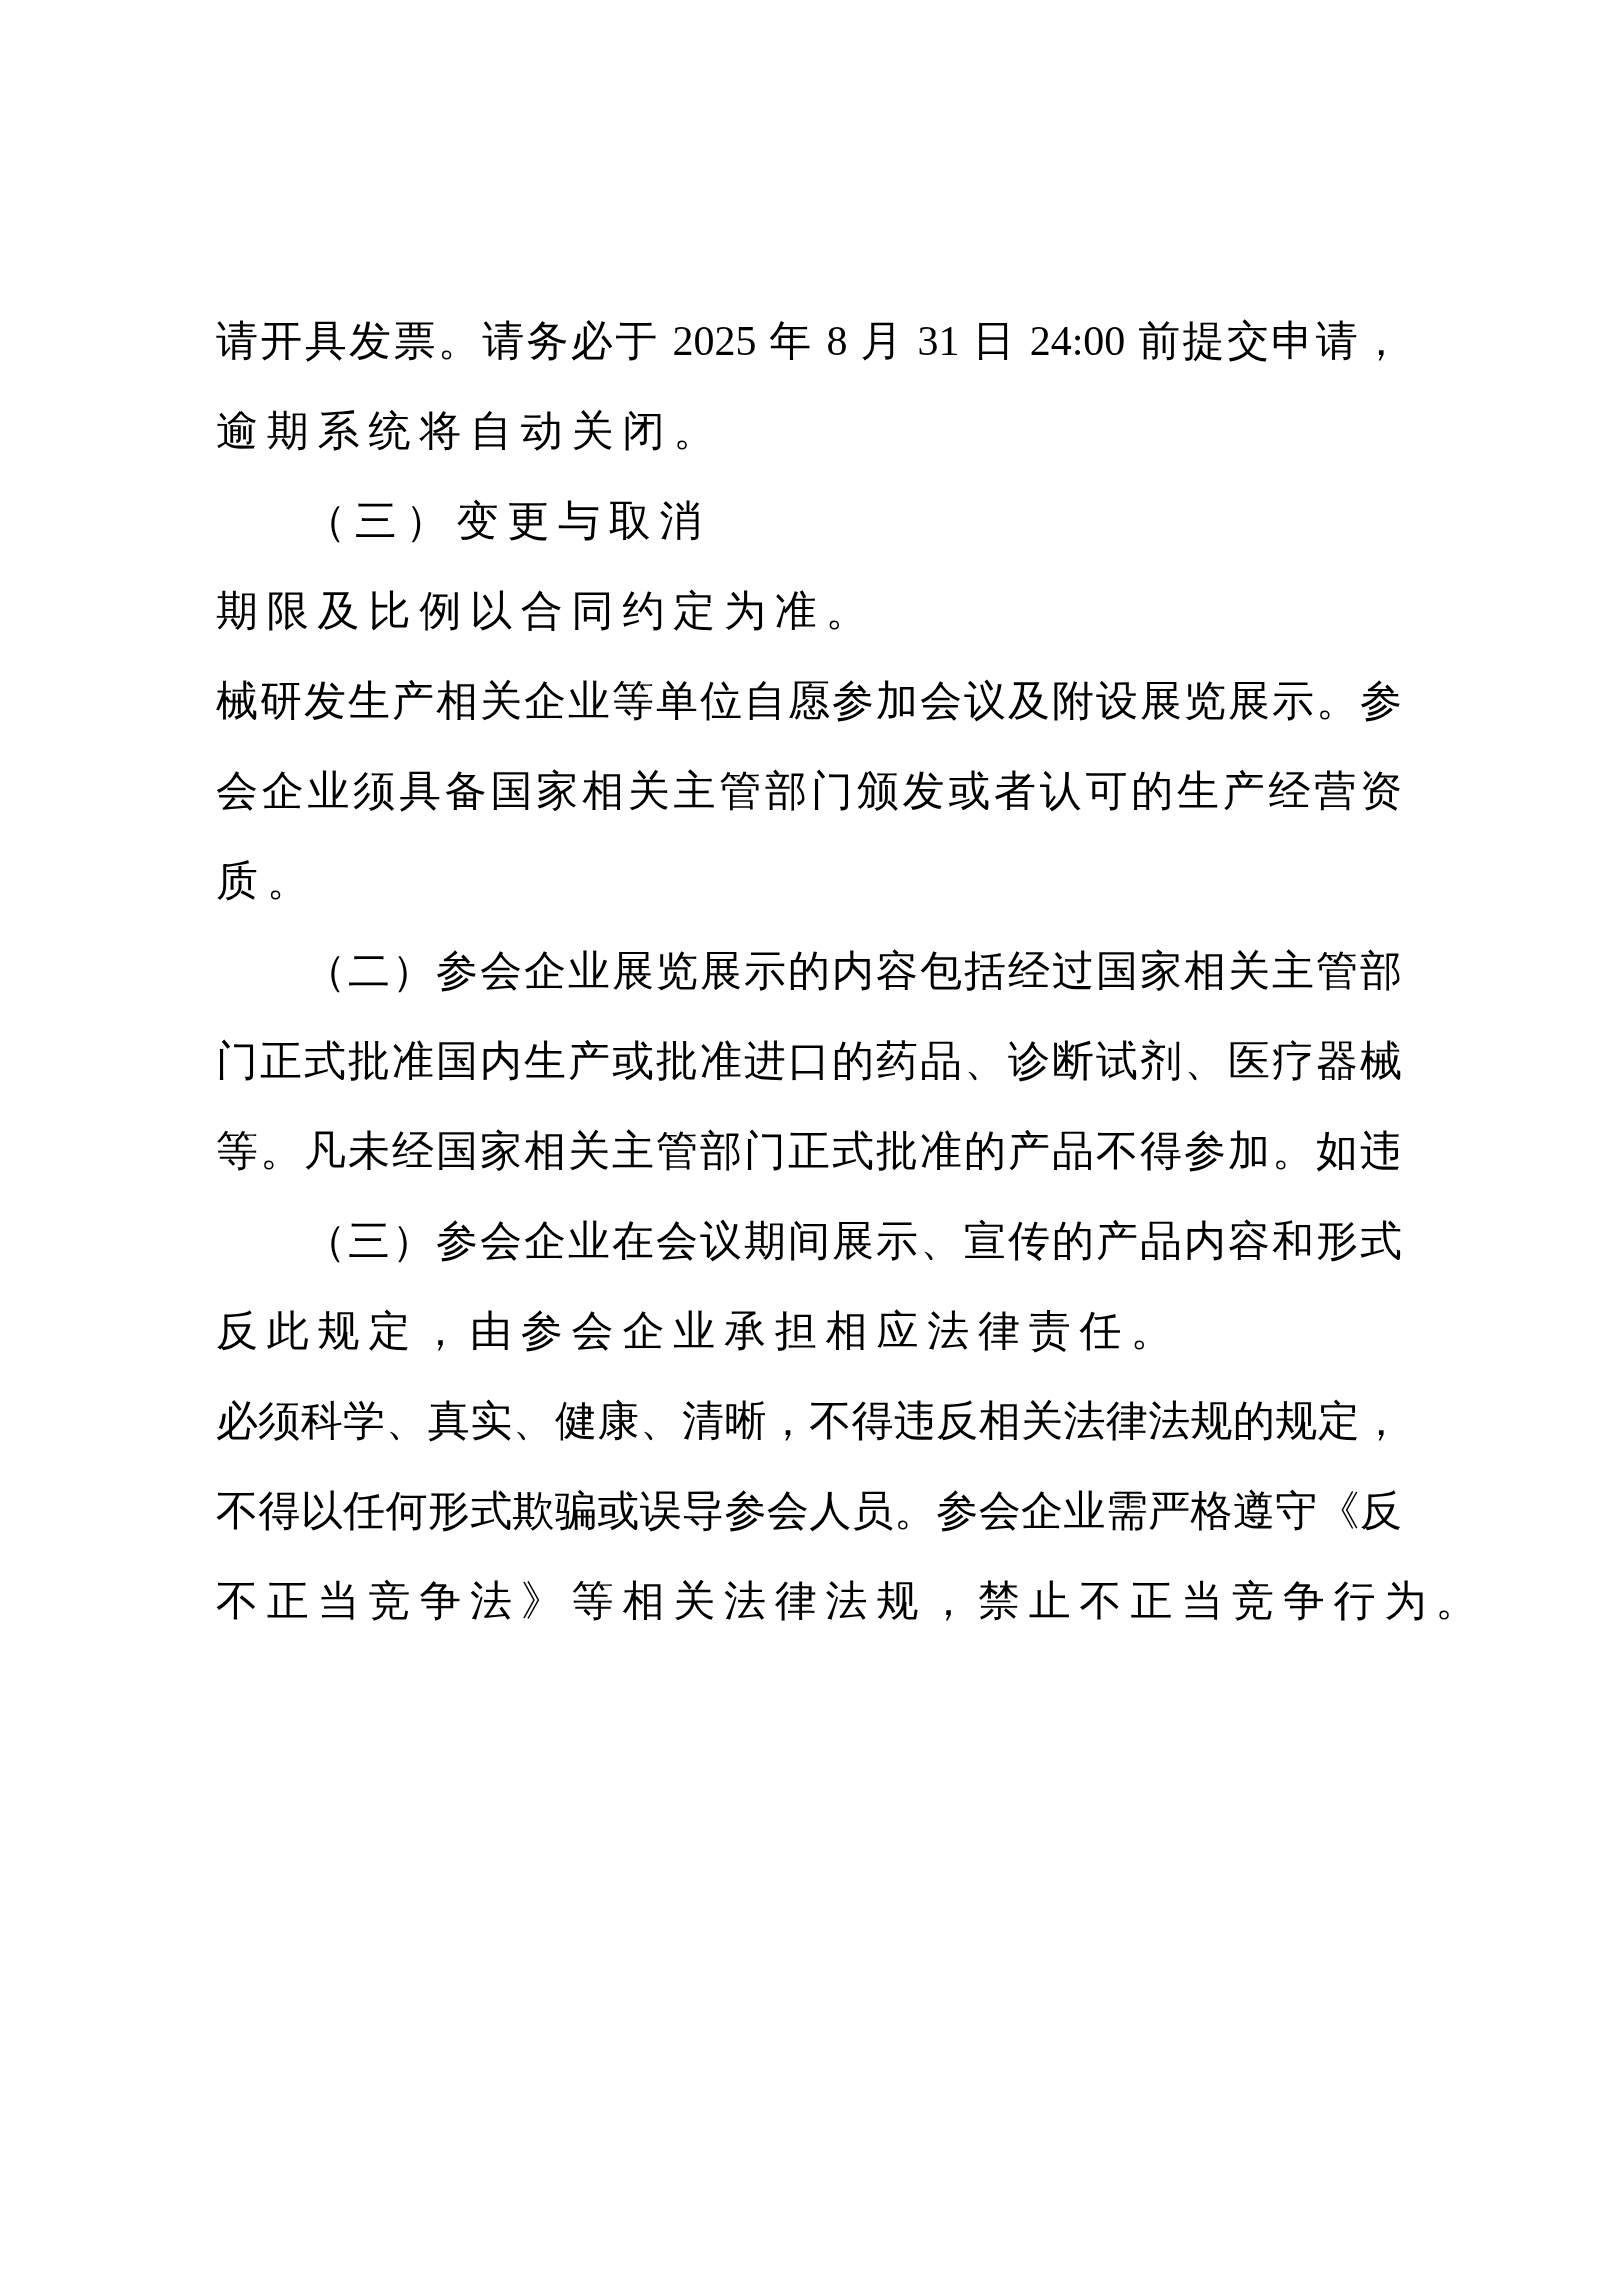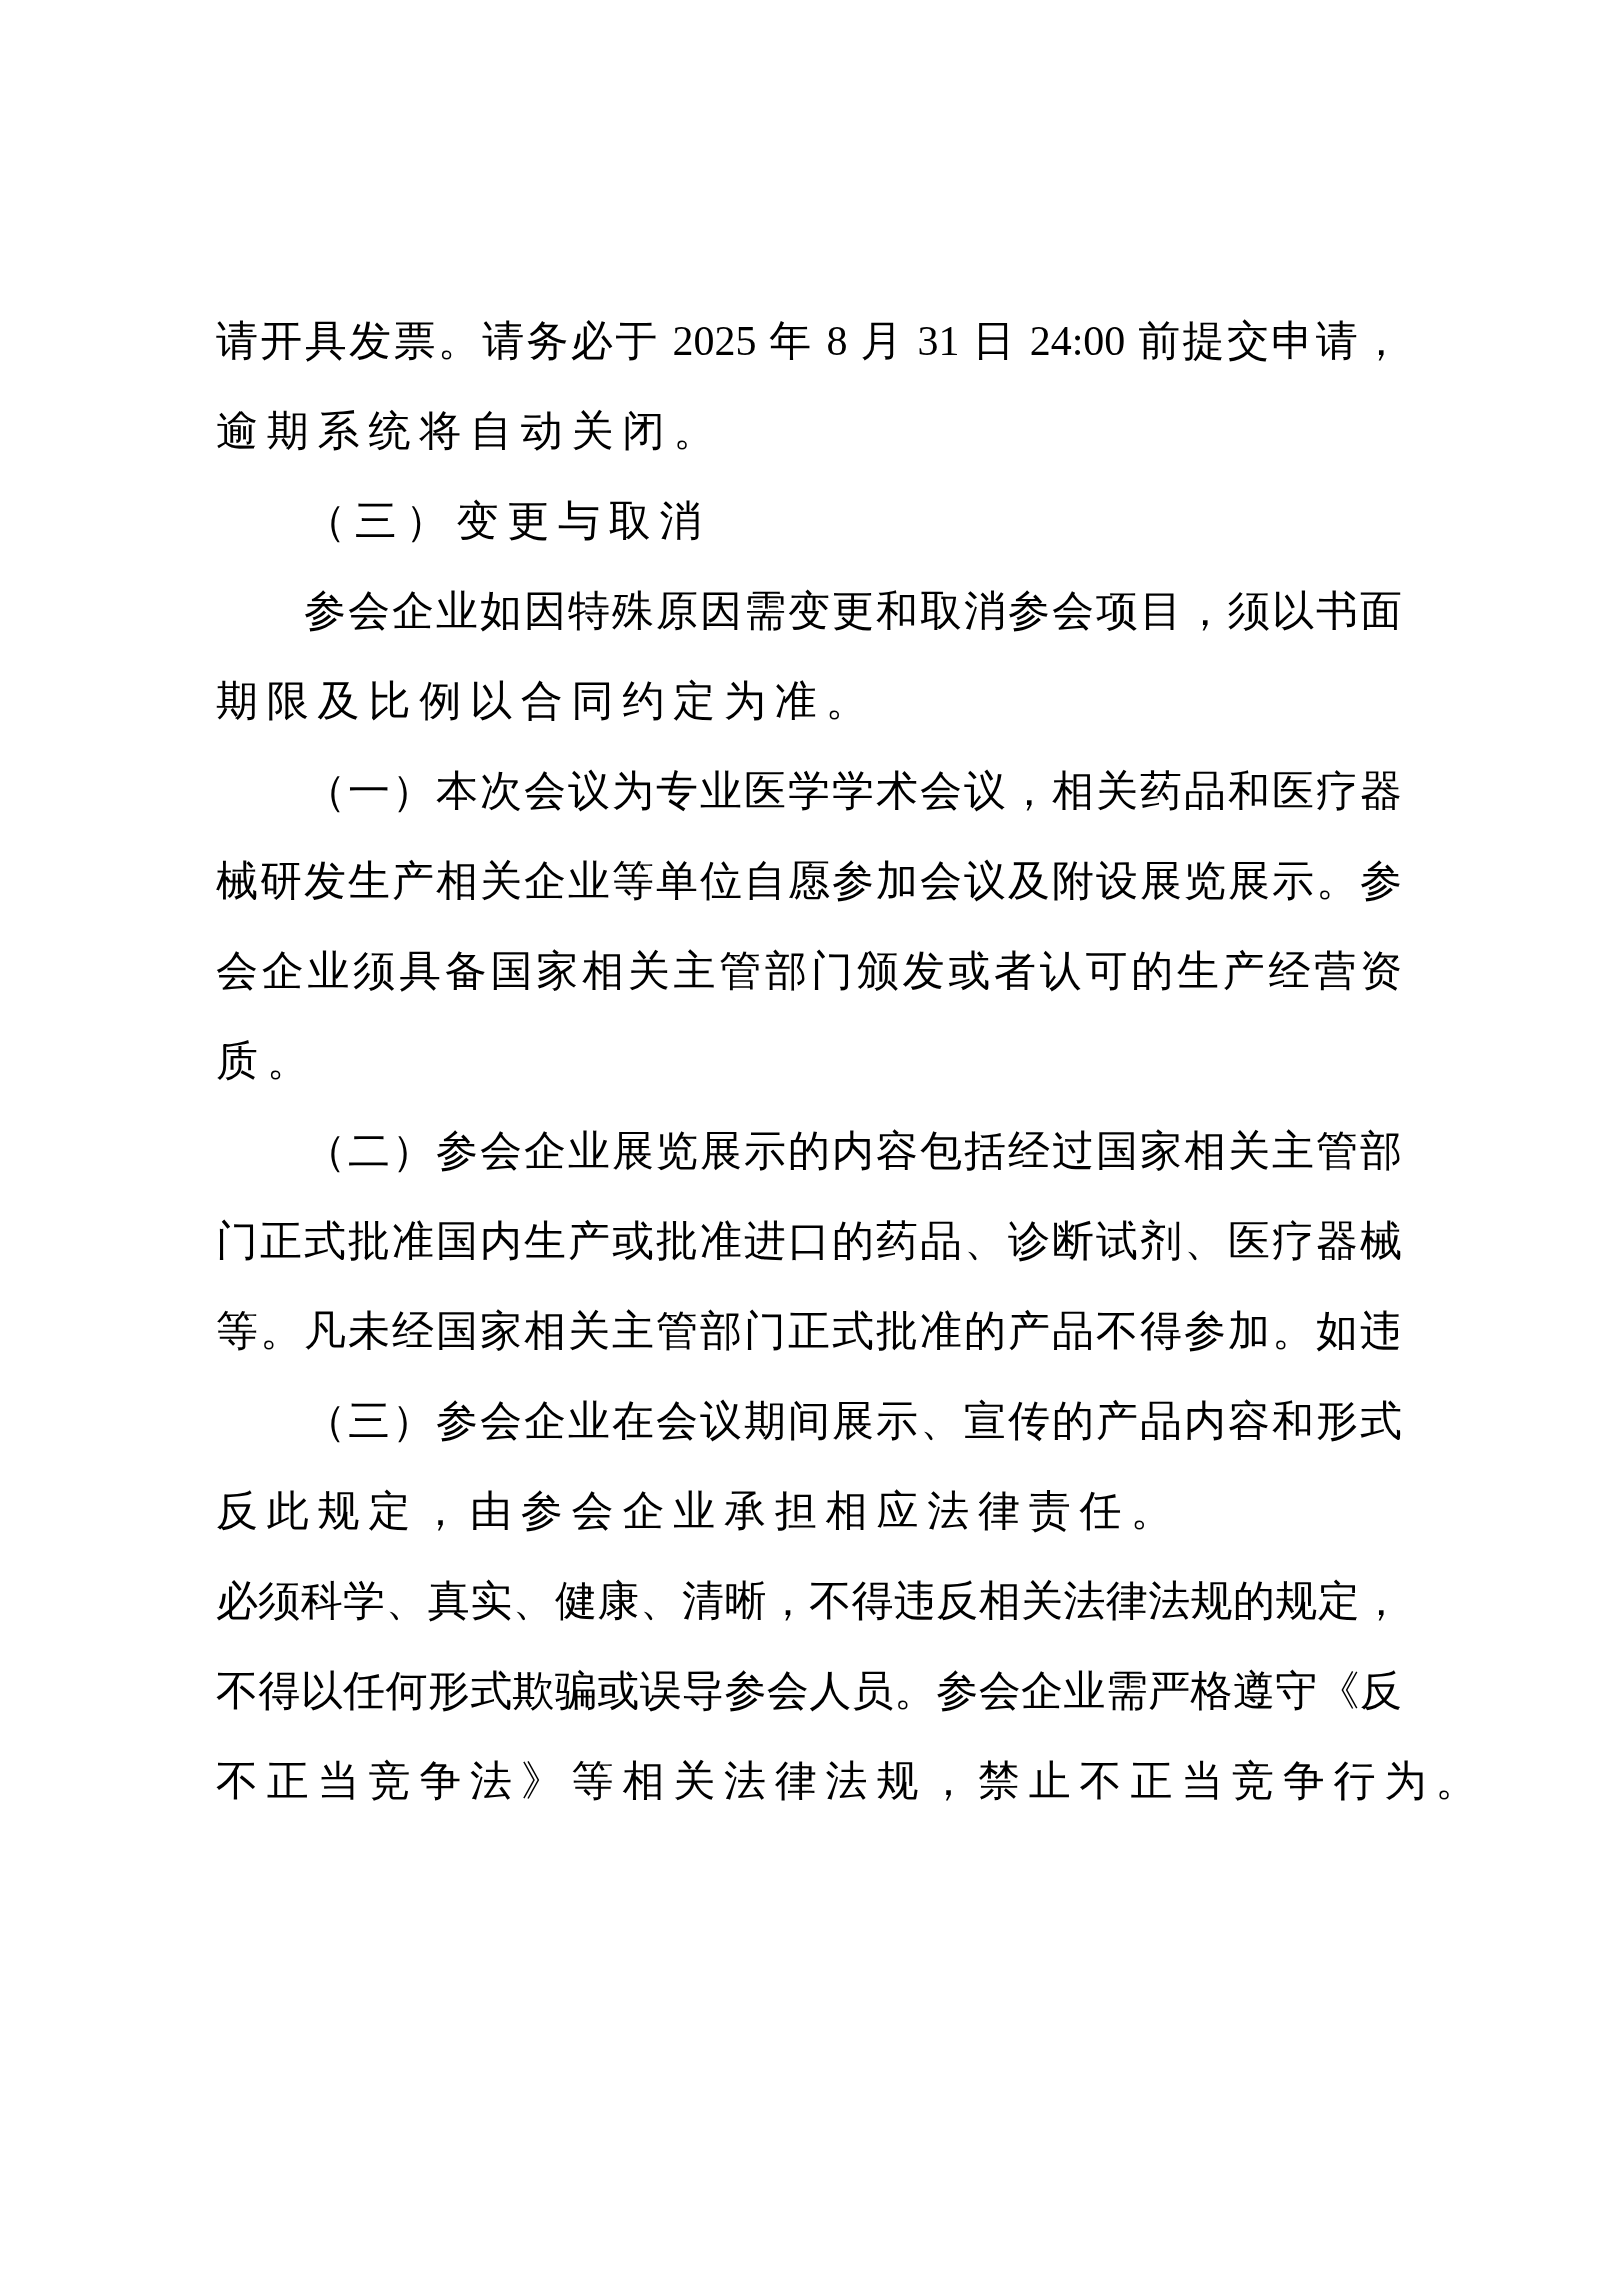--- a/index.html
+++ b/index.html
@@ -51,23 +51,21 @@
   }
 </style>
 </head>
 <body>
 
 <div class="page">
   <div class="content" id="doc-body">
       <div class="line full">请开具发票。请务必于 2025 年 8 月 31 日 24:00 前提交申请，</div>
       <div class="line">逾期系统将自动关闭。</div>
       <div class="line indent">（三）变更与取消</div>
-      <div class="line full indent">参会企业如因特殊原因需变更和取消参会项目，须以书面</div>
       <div class="line">期限及比例以合同约定为准。</div>
-      <div class="line full indent">（一）本次会议为专业医学学术会议，相关药品和医疗器</div>
       <div class="line full">械研发生产相关企业等单位自愿参加会议及附设展览展示。参</div>
       <div class="line full">会企业须具备国家相关主管部门颁发或者认可的生产经营资</div>
       <div class="line">质。</div>
       <div class="line full indent">（二）参会企业展览展示的内容包括经过国家相关主管部</div>
       <div class="line full">门正式批准国内生产或批准进口的药品、诊断试剂、医疗器械</div>
       <div class="line full">等。凡未经国家相关主管部门正式批准的产品不得参加。如违</div>
       <div class="line full indent">（三）参会企业在会议期间展示、宣传的产品内容和形式</div>
       <div class="line">反此规定，由参会企业承担相应法律责任。</div>
       <div class="line full">必须科学、真实、健康、清晰，不得违反相关法律法规的规定，</div>
       <div class="line full">不得以任何形式欺骗或误导参会人员。参会企业需严格遵守《反</div>

